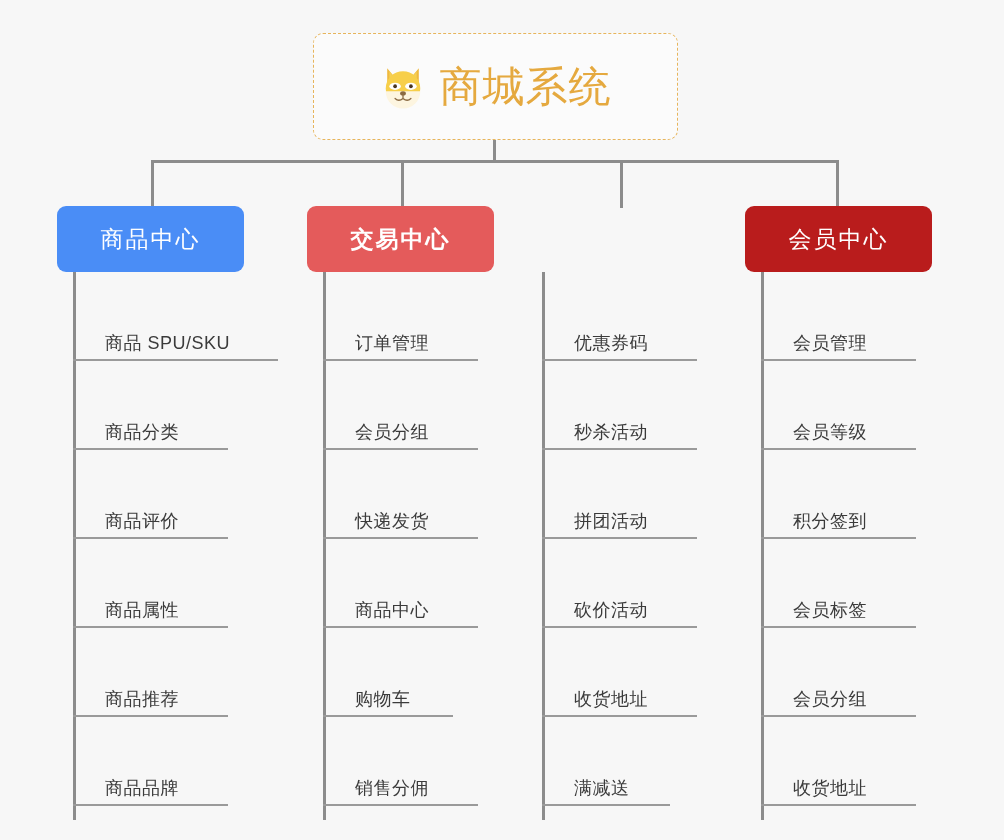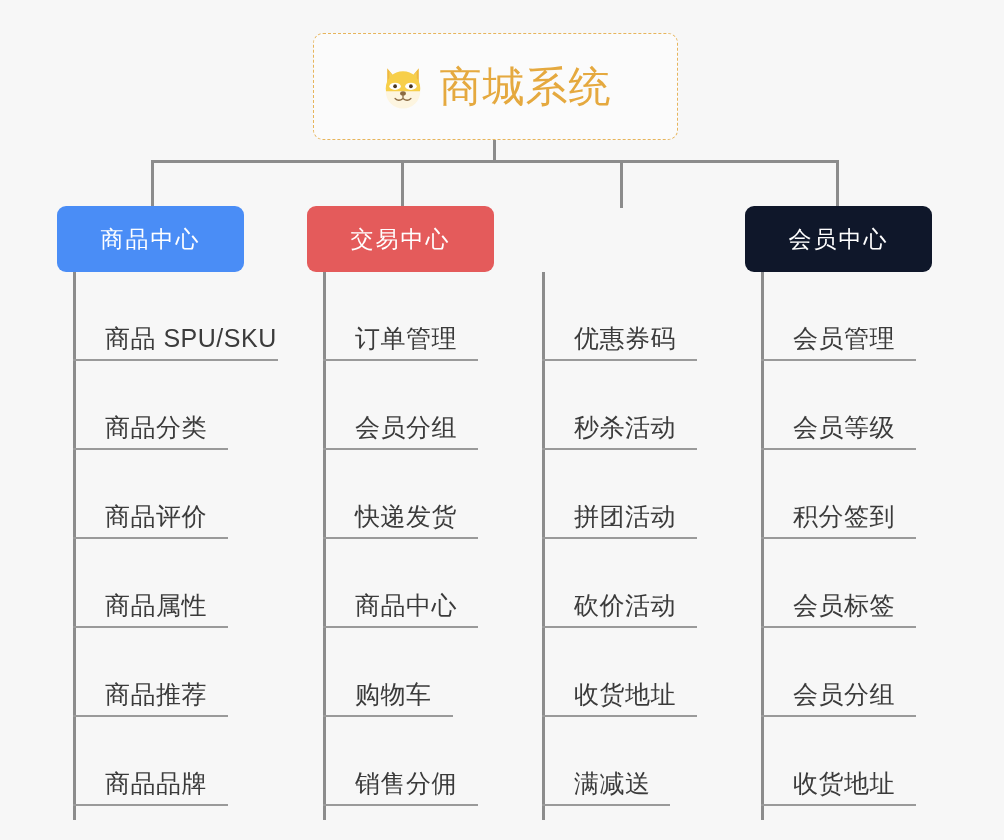--- a/index.html
+++ b/index.html
@@ -72,21 +72,21 @@
     border-radius: 9px;
     display: flex;
     align-items: center;
     justify-content: center;
     color: #ffffff;
     font-size: 23px;
     letter-spacing: 2px;
     white-space: nowrap;
   }
   .cat-0 { left: 57px;  width: 187px; background: #4a8df6; }
-  .cat-1 { left: 307px; width: 187px; background: #e45b5b; }
+  .cat-1 { left: 307px; width: 187px; background: #e45b5b; font-weight: bold; }
   .cat-2 { left: 526px; width: 187px; background: #e8a93a; }
   .cat-3 { left: 745px; width: 187px; background: #73c13d; }
 
   
   .branch {
     position: absolute;
     top: 272px;
     height: 568px;
   }
   .branch-trunk {
@@ -104,21 +104,21 @@
 
   .leaf {
     position: absolute;
     left: 0;
     height: 89px;
   }
   .leaf-label {
     position: absolute;
     left: 32px;
     bottom: 6px;
-    font-size: 25px;
+    font-size: 18px;
     color: #3b3b3b;
     white-space: nowrap;
     letter-spacing: 0.5px;
   }
   .leaf-underline {
     position: absolute;
     left: 0;
     bottom: 0;
     height: 2px;
     background: #9a9a9a;
@@ -161,21 +161,21 @@
   <div class="drop drop-2"></div>
   <div class="drop drop-3"></div>
   <div class="drop drop-4"></div>
 
   <div class="category cat-0" style="background: rgb(74, 141, 246);">
     <span>商品中心</span>
   </div>
   <div class="category cat-1" style="background: rgb(228, 91, 91);">
     <span>交易中心</span>
   </div>
-  <div class="category cat-3" style="background: #0f172a;">
+  <div class="category cat-3" style="background: #b91c1c;">
     <span>会员中心</span>
   </div>
 
   <div class="branch branch-0">
     <div class="branch-trunk"></div>
     <div class="leaf leaf-0">
       <div class="leaf-label">商品 SPU/SKU</div>
       <div class="leaf-underline" style="width: 205px;"></div>
     </div>
     <div class="leaf leaf-1">

